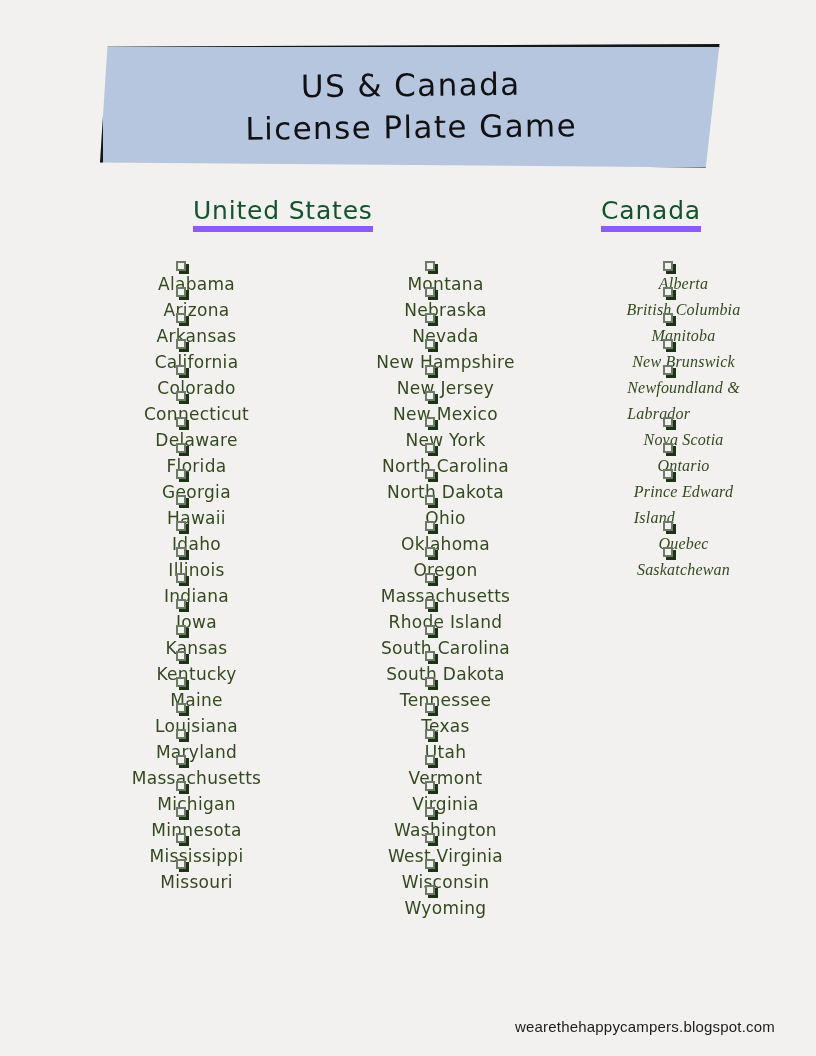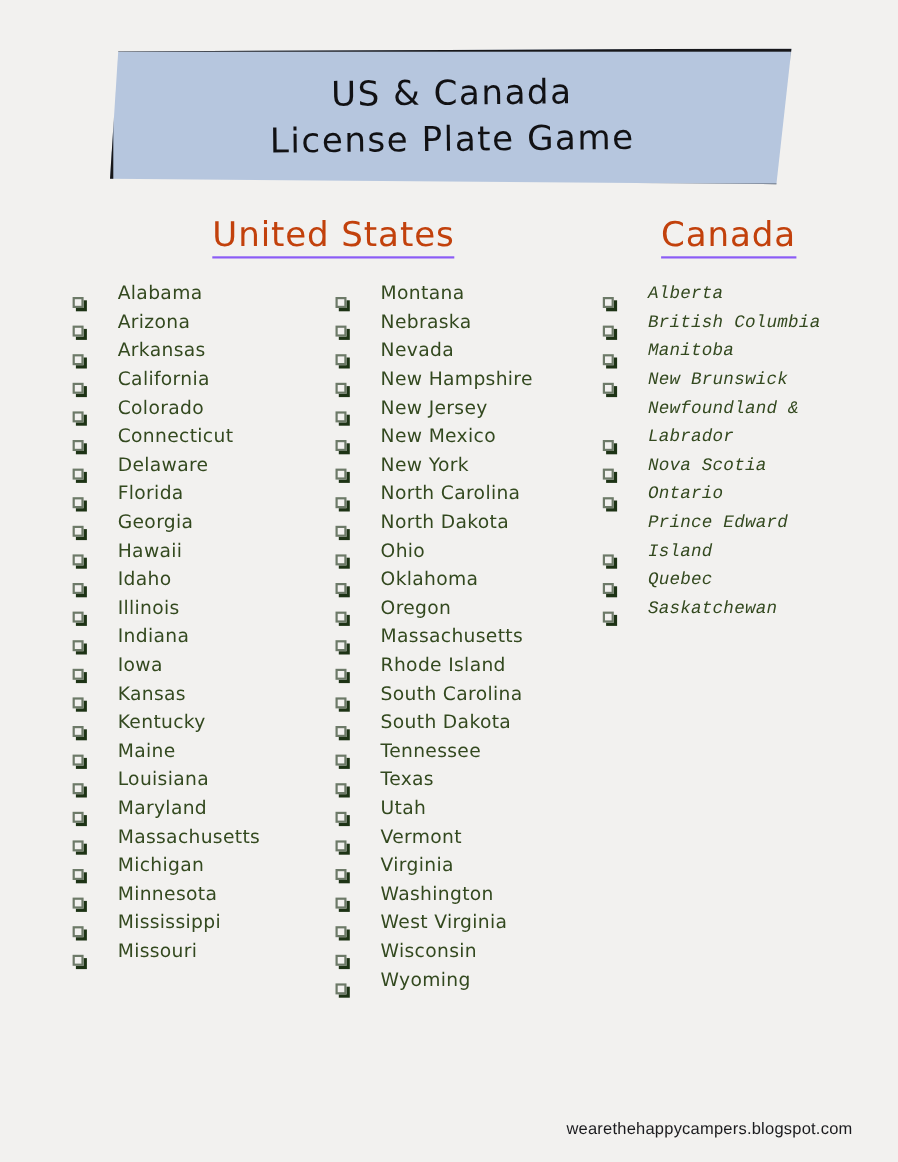--- a/index.html
+++ b/index.html
@@ -49,26 +49,26 @@
     font-size: 31px;
     font-weight: 400;
     letter-spacing: 1.4px;
     white-space: nowrap;
     line-height: 1.28;
   }
 
   
   .section-head {
     position: absolute;
-    color: #c2410c;
+    color: #14532d;
     font-family: "DejaVu Sans", sans-serif;
-    font-size: 31px;
+    font-size: 25px;
     letter-spacing: 0.8px;
     white-space: nowrap;
-    border-bottom: 2px solid #8b5cf6;
+    border-bottom: 6px solid #8b5cf6;
     padding-bottom: 1px;
   }
   #head-us {
     left: 193px;
     top: 196px;
   }
   #head-canada {
     left: 601px;
     top: 196px;
   }
@@ -77,22 +77,23 @@
   .column {
     position: absolute;
     top: 254px;
   }
   #col-us-1 { left: 66px; width: 230px; }
   #col-us-2 { left: 305px; width: 250px; }
   #col-canada { left: 548px; width: 240px; }
 
   .item {
     display: flex;
-    align-items: flex-end;
+    align-items: center;
     height: 26px;
+    flex-direction: column;
   }
   .item.two-line {
     height: 52px;
   }
 
   .checkbox {
     flex: 0 0 auto;
     width: 10px;
     height: 10px;
     margin-top: 7px;
@@ -110,21 +111,21 @@
     line-height: 26px;
     white-space: pre-line;
   }
   
   .col-us .label {
     font-family: "DejaVu Sans", sans-serif;
     letter-spacing: 0.3px;
   }
   
   .col-canada .label {
-    font-family: Liberation Mono, monospace;
+    font-family: Liberation Serif, serif;
     font-style: italic;
     font-size: 16px;
     letter-spacing: 0.2px;
   }
 
   
   .footer {
     position: absolute;
     right: 41px;
     top: 1018px;

